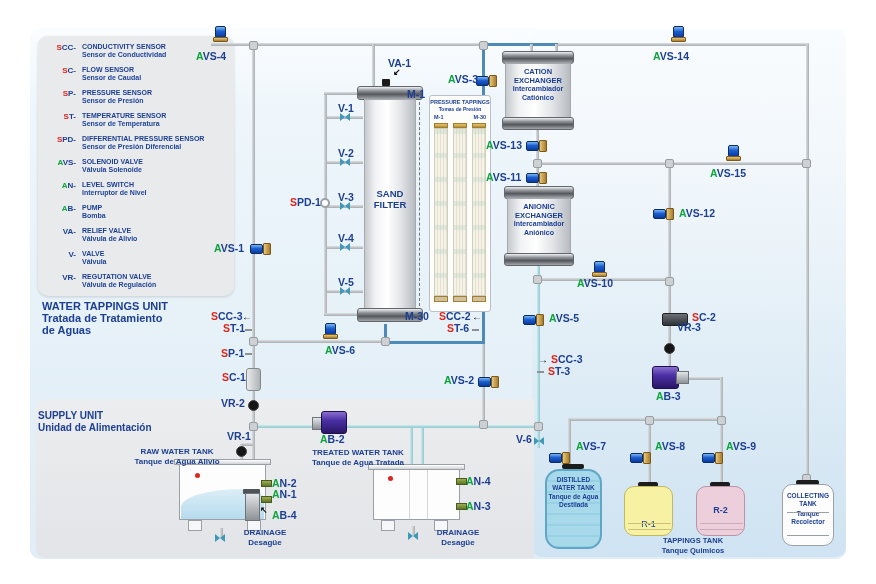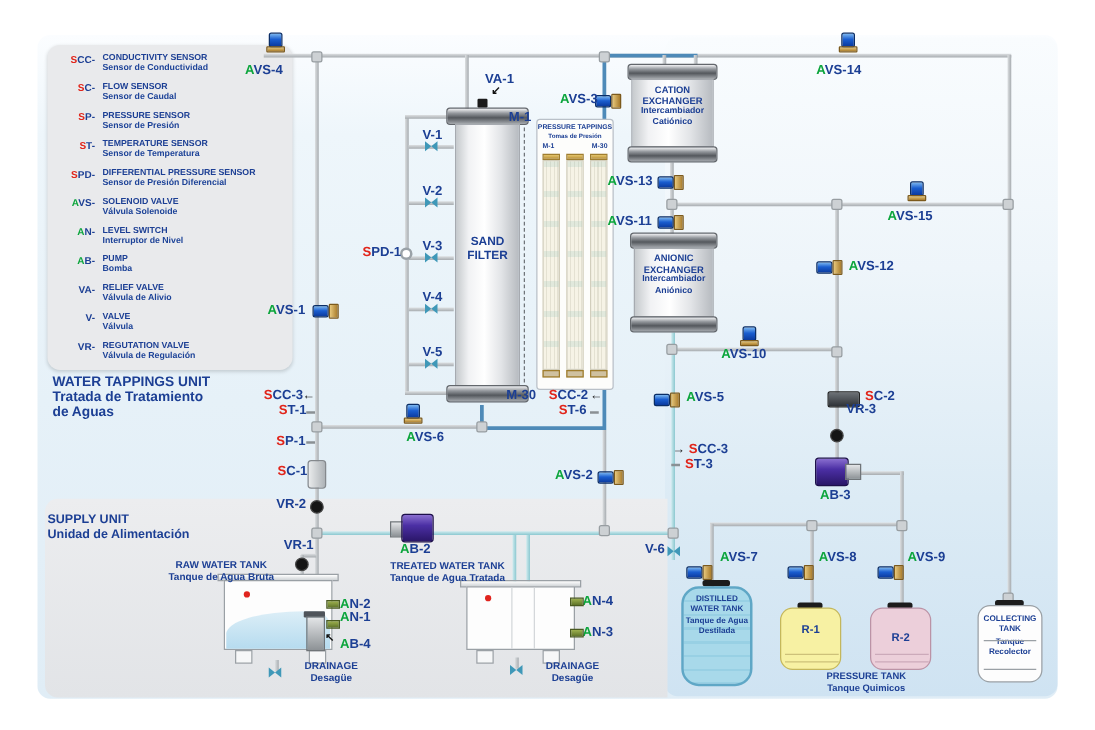--- a/index.html
+++ b/index.html
@@ -299,21 +299,21 @@
 
   <div class="tcap" style="left:562px;top:464px;width:22px"></div>
   <div class="rtank" style="left:545px;top:469px;width:57px;height:80px;border:2px solid #5fa7c6;border-radius:14px;
        background:repeating-linear-gradient(180deg,#a8d9ea 0 9px,#98d0e4 9px 11px)">
     <div style="margin-top:5px;font-size:6.5px;font-weight:bold;color:#1c3f94;line-height:7.5px">DISTILLED WATER TANK</div>
     <div style="margin-top:2px;font-size:6.5px;font-weight:bold;color:#1c3f94;line-height:7.5px">Tanque de Agua Destilada</div>
   </div>
 
   <div class="tcap" style="left:638px;top:482px;width:20px"></div>
   <div class="rtank" style="left:624px;top:486px;width:49px;height:50px;border:1px solid #c4b75c;background:#f7f1a3">
-    <div style="margin-top:11px;font-size:9px;font-weight:bold;color:#1c3f94">R-1</div>
+    <div style="margin-top:32px;font-size:9px;font-weight:normal;color:#1c3f94">R-1</div>
     <div class="tline" style="left:3px;right:3px;top:36px;width:43px;background:#cdc17a"></div>
     <div class="tline" style="left:3px;top:42px;width:43px;background:#cdc17a"></div>
   </div>
   <div class="tcap" style="left:710px;top:482px;width:20px"></div>
   <div class="rtank" style="left:696px;top:486px;width:49px;height:50px;border:1px solid #bb93a6;background:#eccfda">
     <div style="margin-top:18px;font-size:9px;font-weight:bold;color:#1c3f94">R-2</div>
     <div class="tline" style="left:3px;top:36px;width:43px;background:#ccaaba"></div>
     <div class="tline" style="left:3px;top:42px;width:43px;background:#ccaaba"></div>
   </div>
 
@@ -463,31 +463,31 @@
   <div class="tick" style="left:245px;top:353px"></div>
   <div class="tick" style="left:472px;top:329px"></div>
   <div class="tick" style="left:537px;top:371px"></div>
   <div class="antk" style="left:261px;top:480px"></div>
   <div class="antk" style="left:261px;top:496px"></div>
   <div class="antk" style="left:456px;top:478px"></div>
   <div class="antk" style="left:456px;top:503px"></div>
 
   <div class="tklbl" style="left:122px;top:447px;width:110px">
     <span style="display:block">RAW WATER TANK</span>
-      <span style="display:block">Tanque de Agua Bruta</span>
+      <span style="display:block">Tanque de Agua Alivio</span>
   </div>
   <div class="tklbl" style="left:302px;top:448px;width:112px">
     <span style="display:block">TREATED WATER TANK</span>
       <span style="display:block">Tanque de Agua Tratada</span>
   </div>
   <div class="tklbl" style="left:229px;top:528px;width:72px">
     <span style="display:block">DRAINAGE</span>
       <span style="display:block">Desagüe</span>
   </div>
   <div class="tklbl" style="left:422px;top:528px;width:72px">
     <span style="display:block">DRAINAGE</span>
       <span style="display:block">Desagüe</span>
   </div>
   <div class="tklbl" style="left:648px;top:536px;width:90px;font-size:7.5px">
-    <span style="display:block">PRESSURE TANK</span>
+    <span style="display:block">TAPPINGS TANK</span>
       <span style="display:block">Tanque Quimicos</span>
   </div>
 </div>
 
 </body></html>

